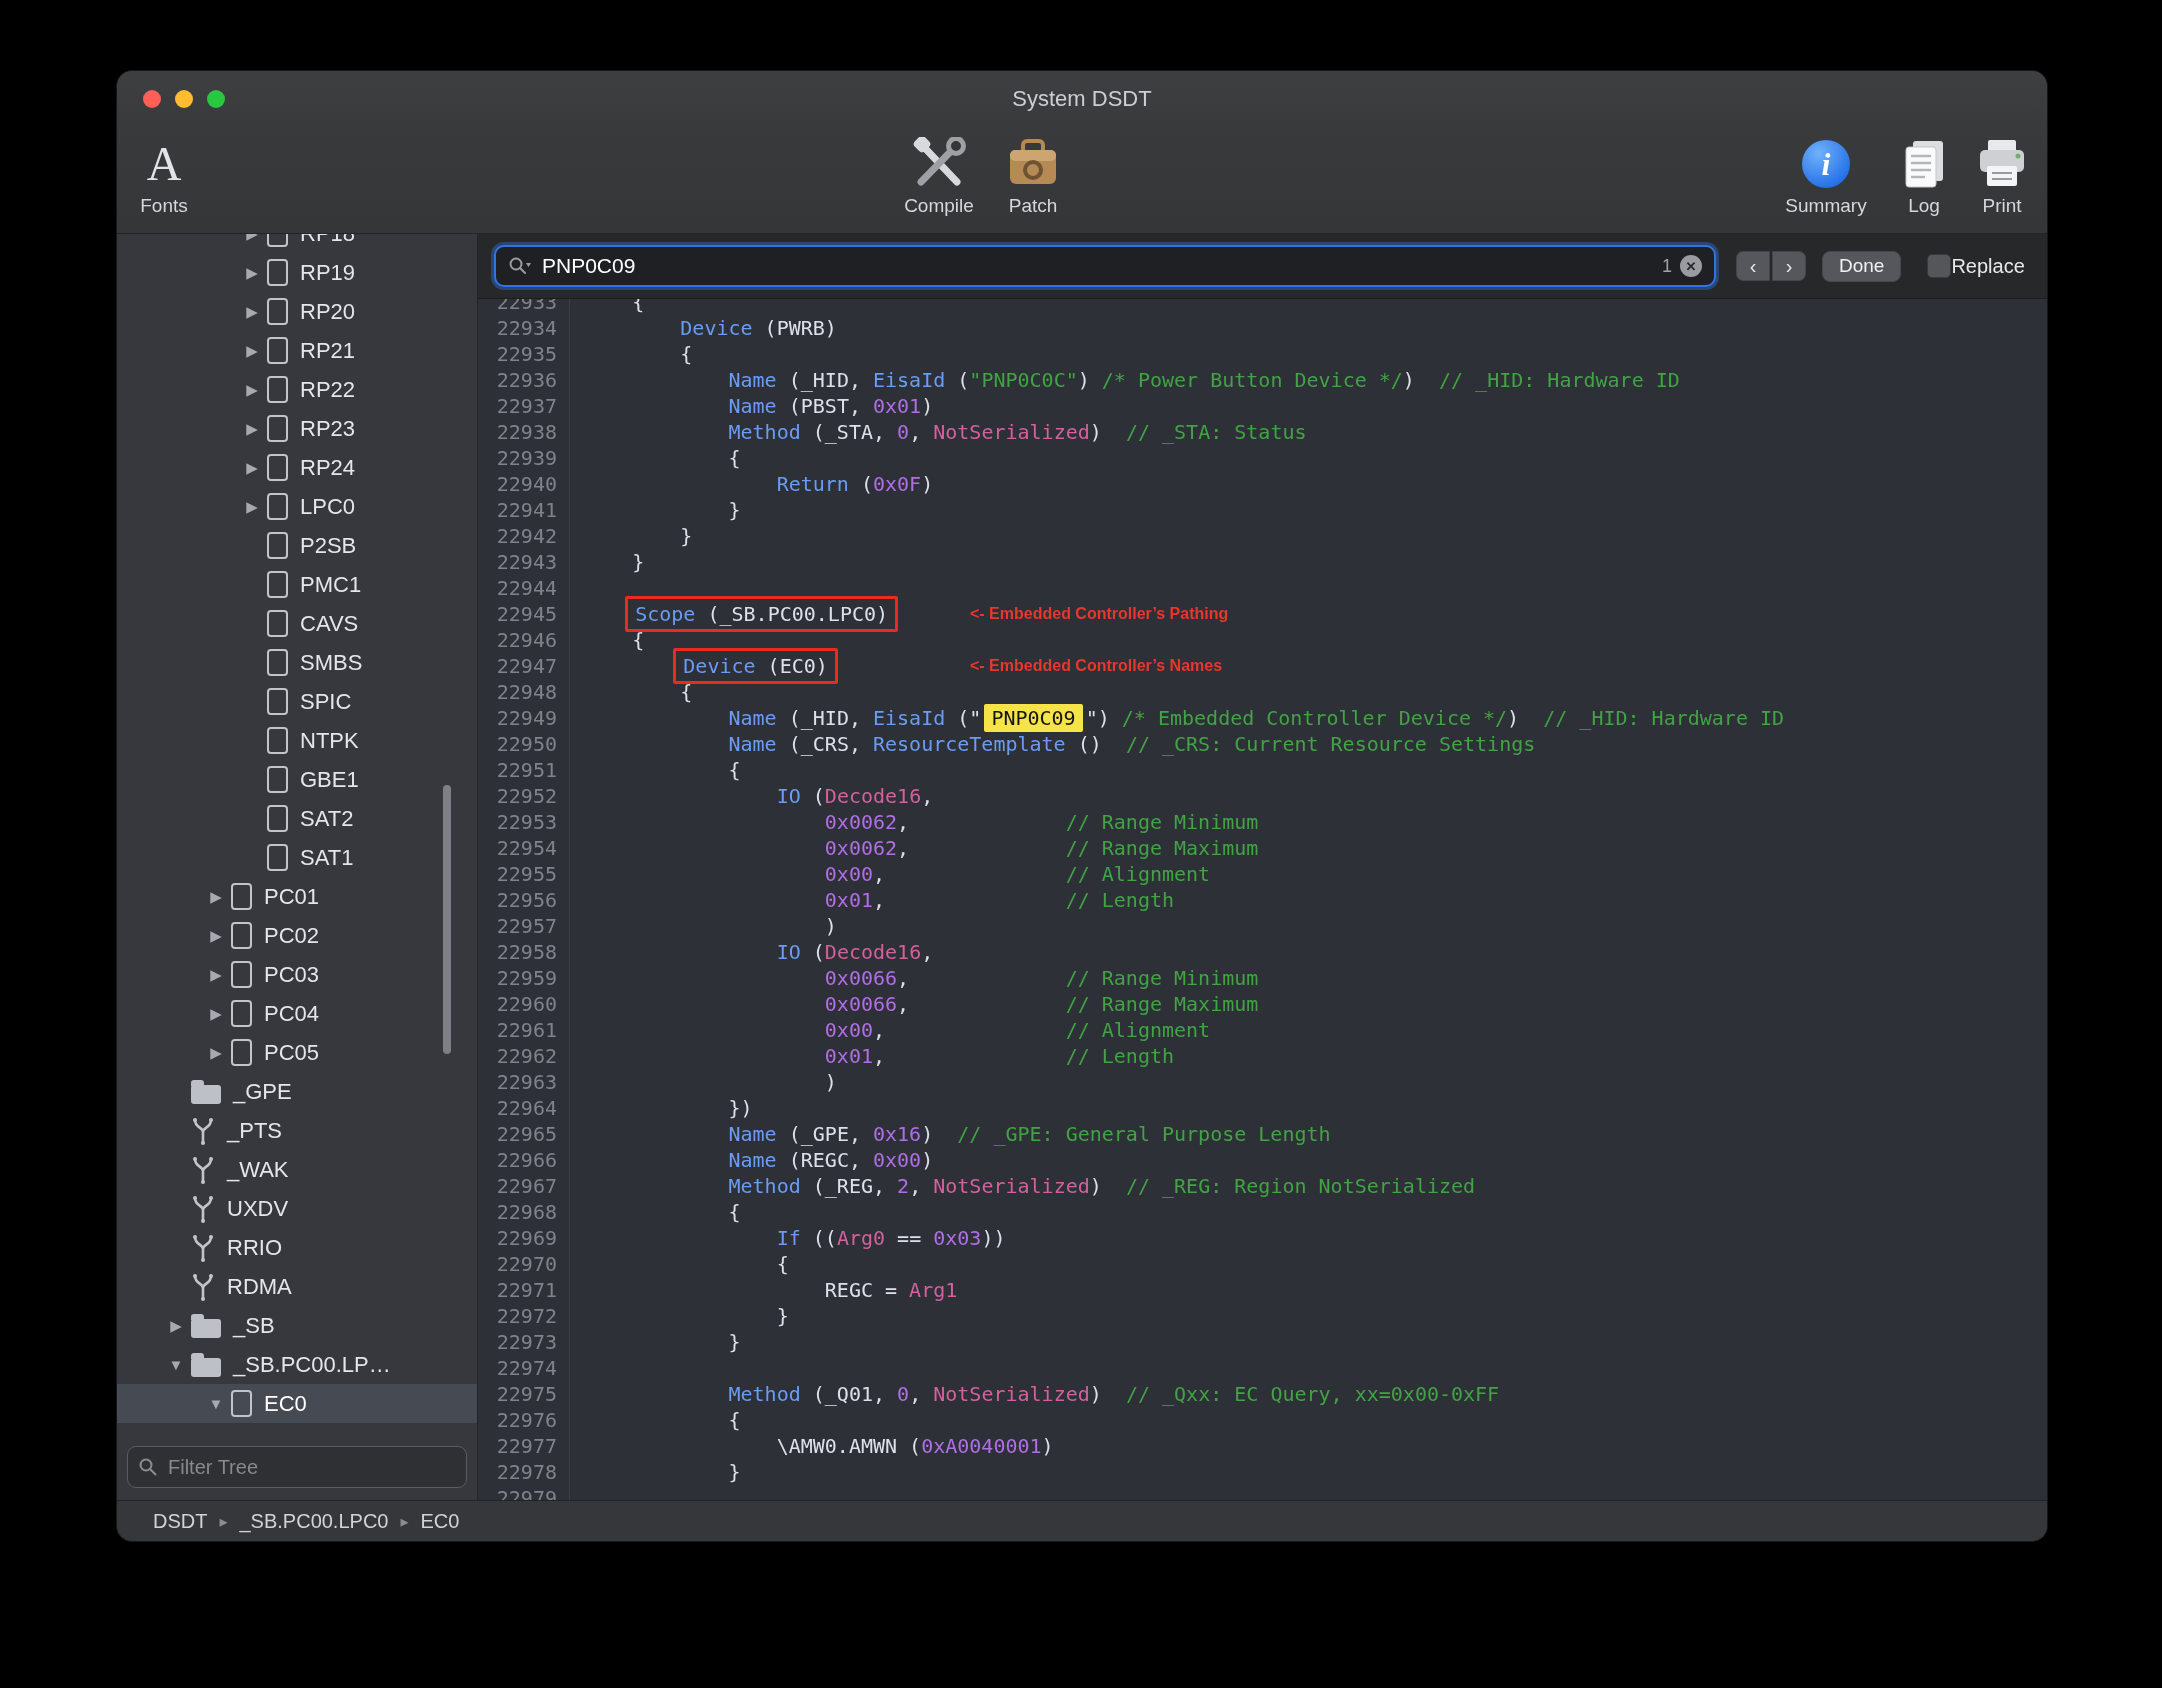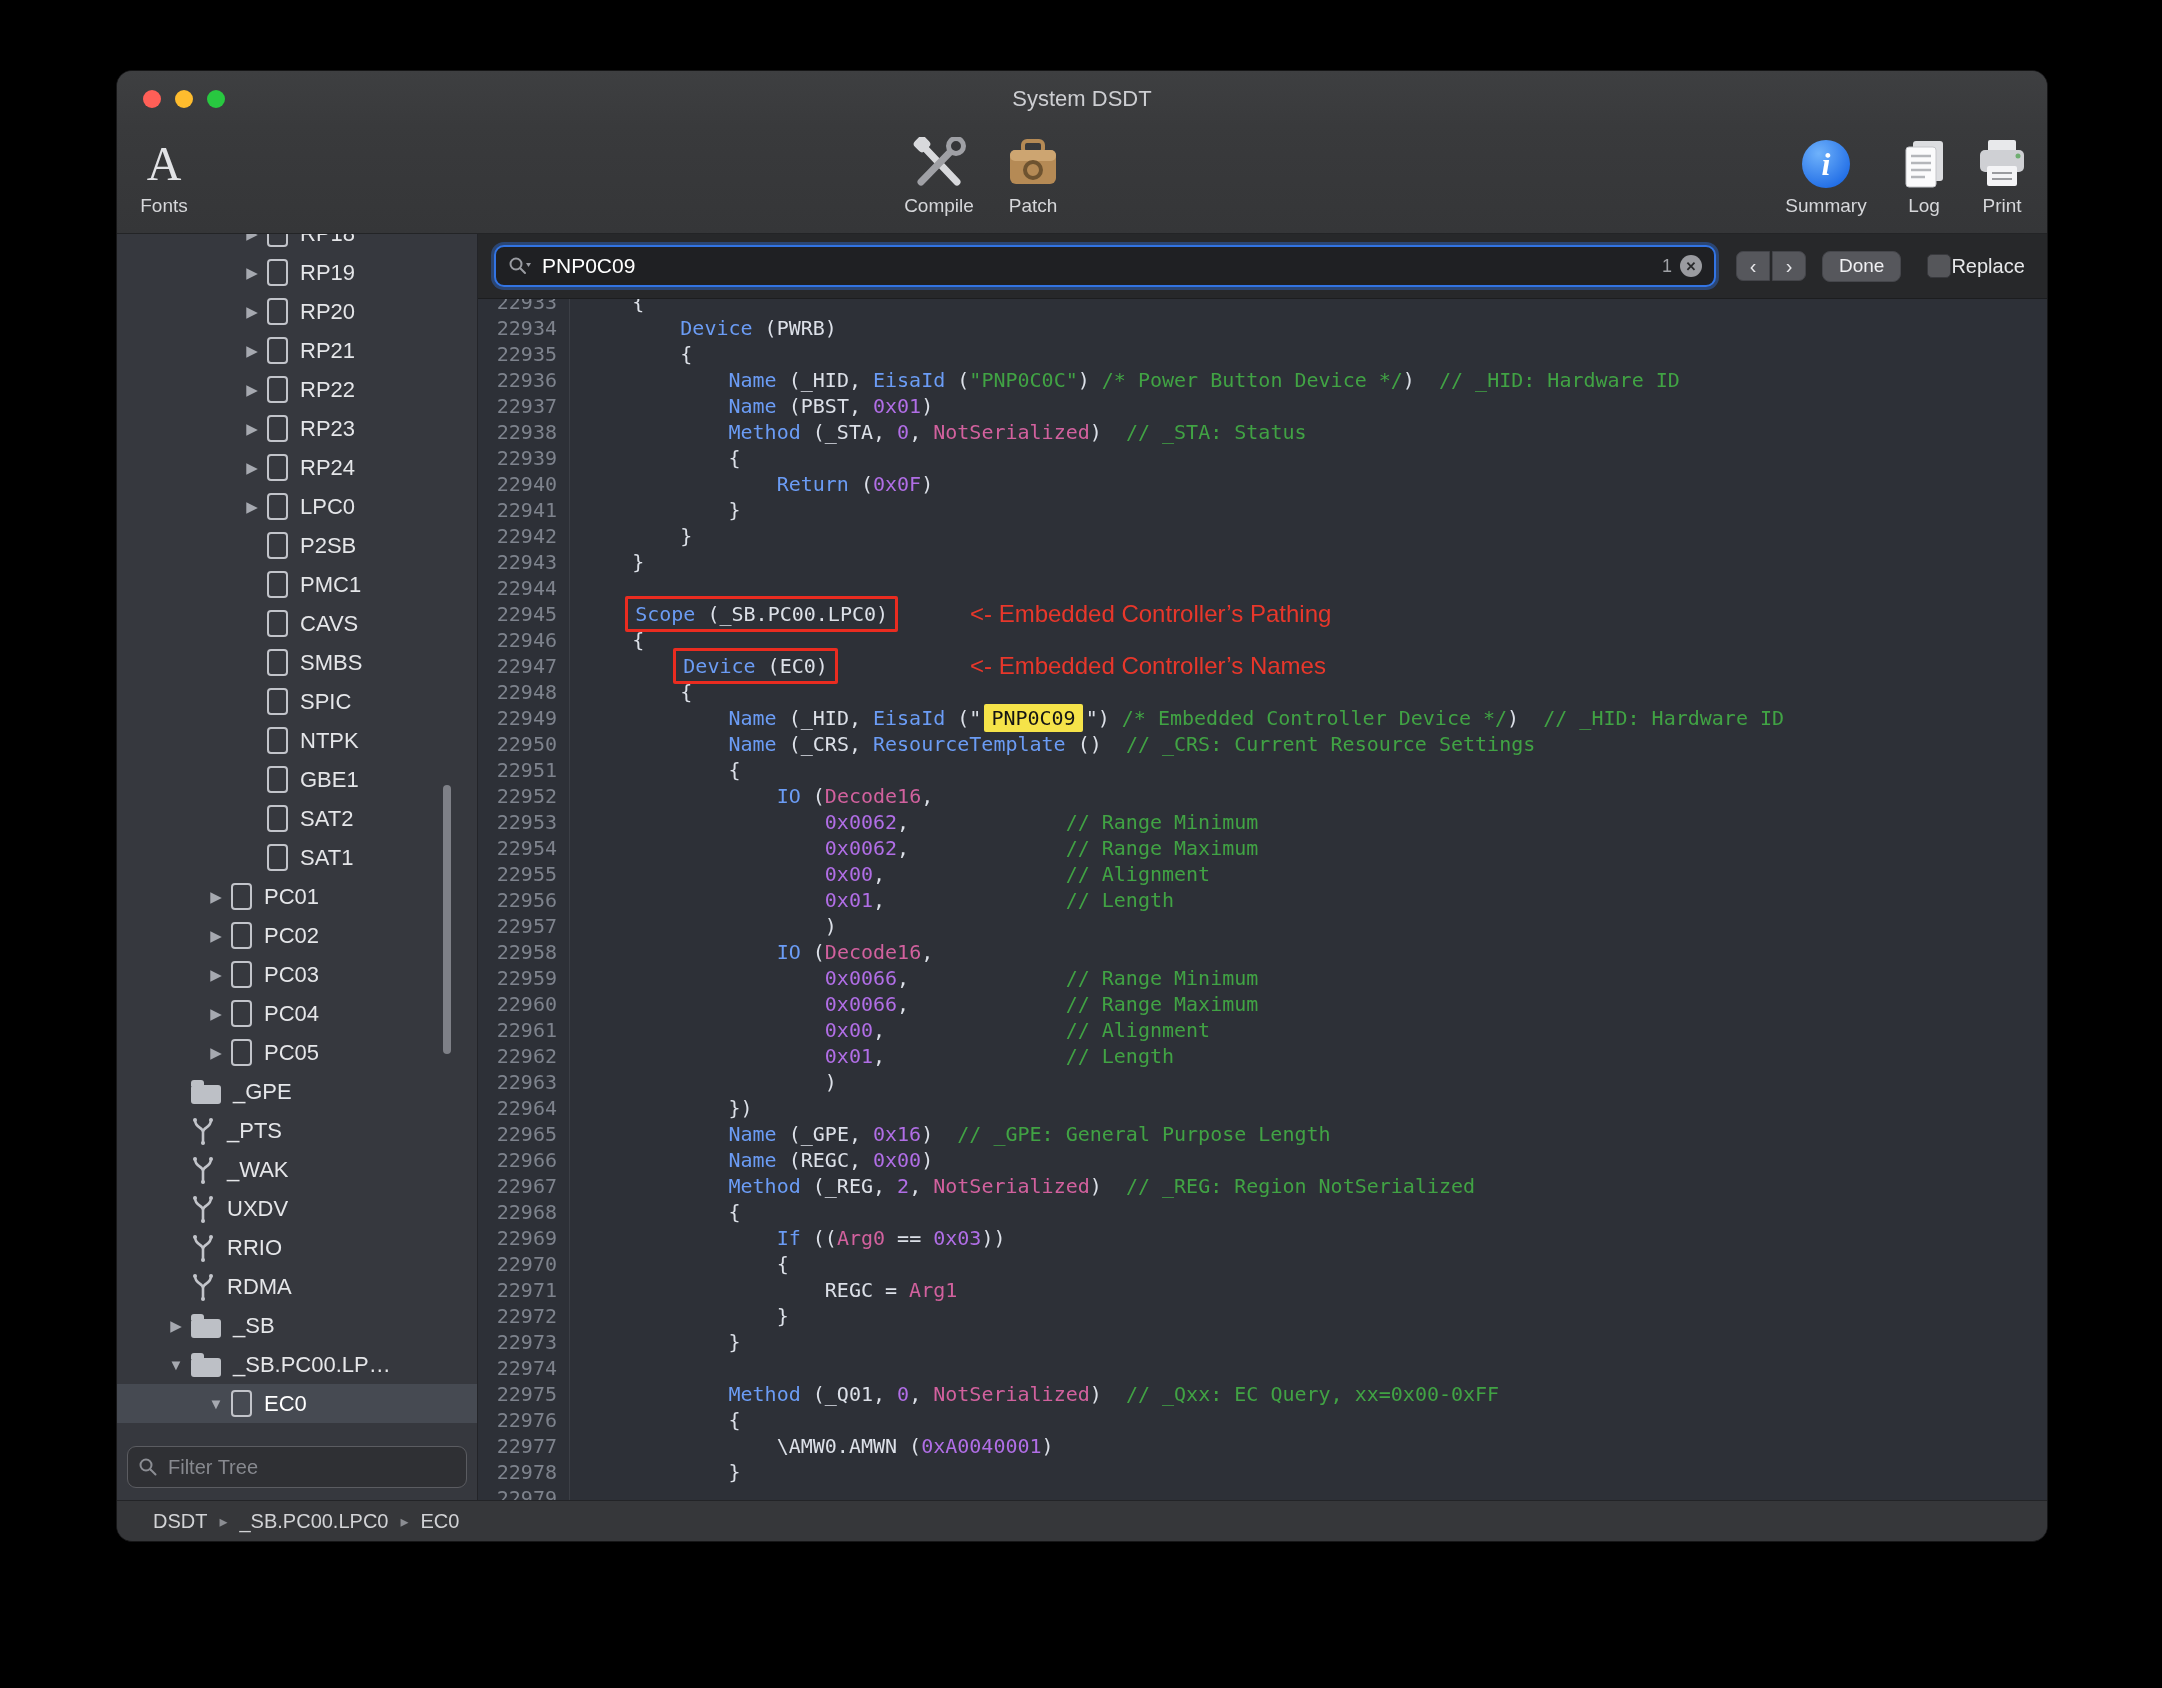--- a/index.html
+++ b/index.html
@@ -91,21 +91,21 @@
     color:#7e838d;border-right:1px solid #3c3f46;}
   .code{white-space:pre;padding-left:14px;}
   .w{color:#dce0e8;}
   .b{color:#6b9cf5;}
   .g{color:#41a344;}
   .pu{color:#b16ee6;}
   .mg{color:#d2619e;}
   .hl{background:#f5e349;color:#141414;padding:2px 7px;border-radius:2px;margin:0 3px;}
   .redbox{border:3px solid #ea2c20;border-radius:2px;padding:3px 7px;margin:12px 4px 0 -7px;}
   .ann{position:absolute;left:492px;top:0;color:#e8372b;font-family:"Liberation Sans",sans-serif;
-    font-size:24px;font-weight:400;white-space:nowrap;}
+    font-size:16px;font-weight:700;white-space:nowrap;}
   
   .statusbar{height:40px;flex:none;background:#36373a;border-top:1px solid #232427;
     display:flex;align-items:center;padding-left:36px;gap:12px;font-size:20px;color:#d2d3d6;}
   .crumb-sep{color:#8b8d92;font-size:16px;}
 </style>
 </head>
 <body>
 
 <div class="window">
 

